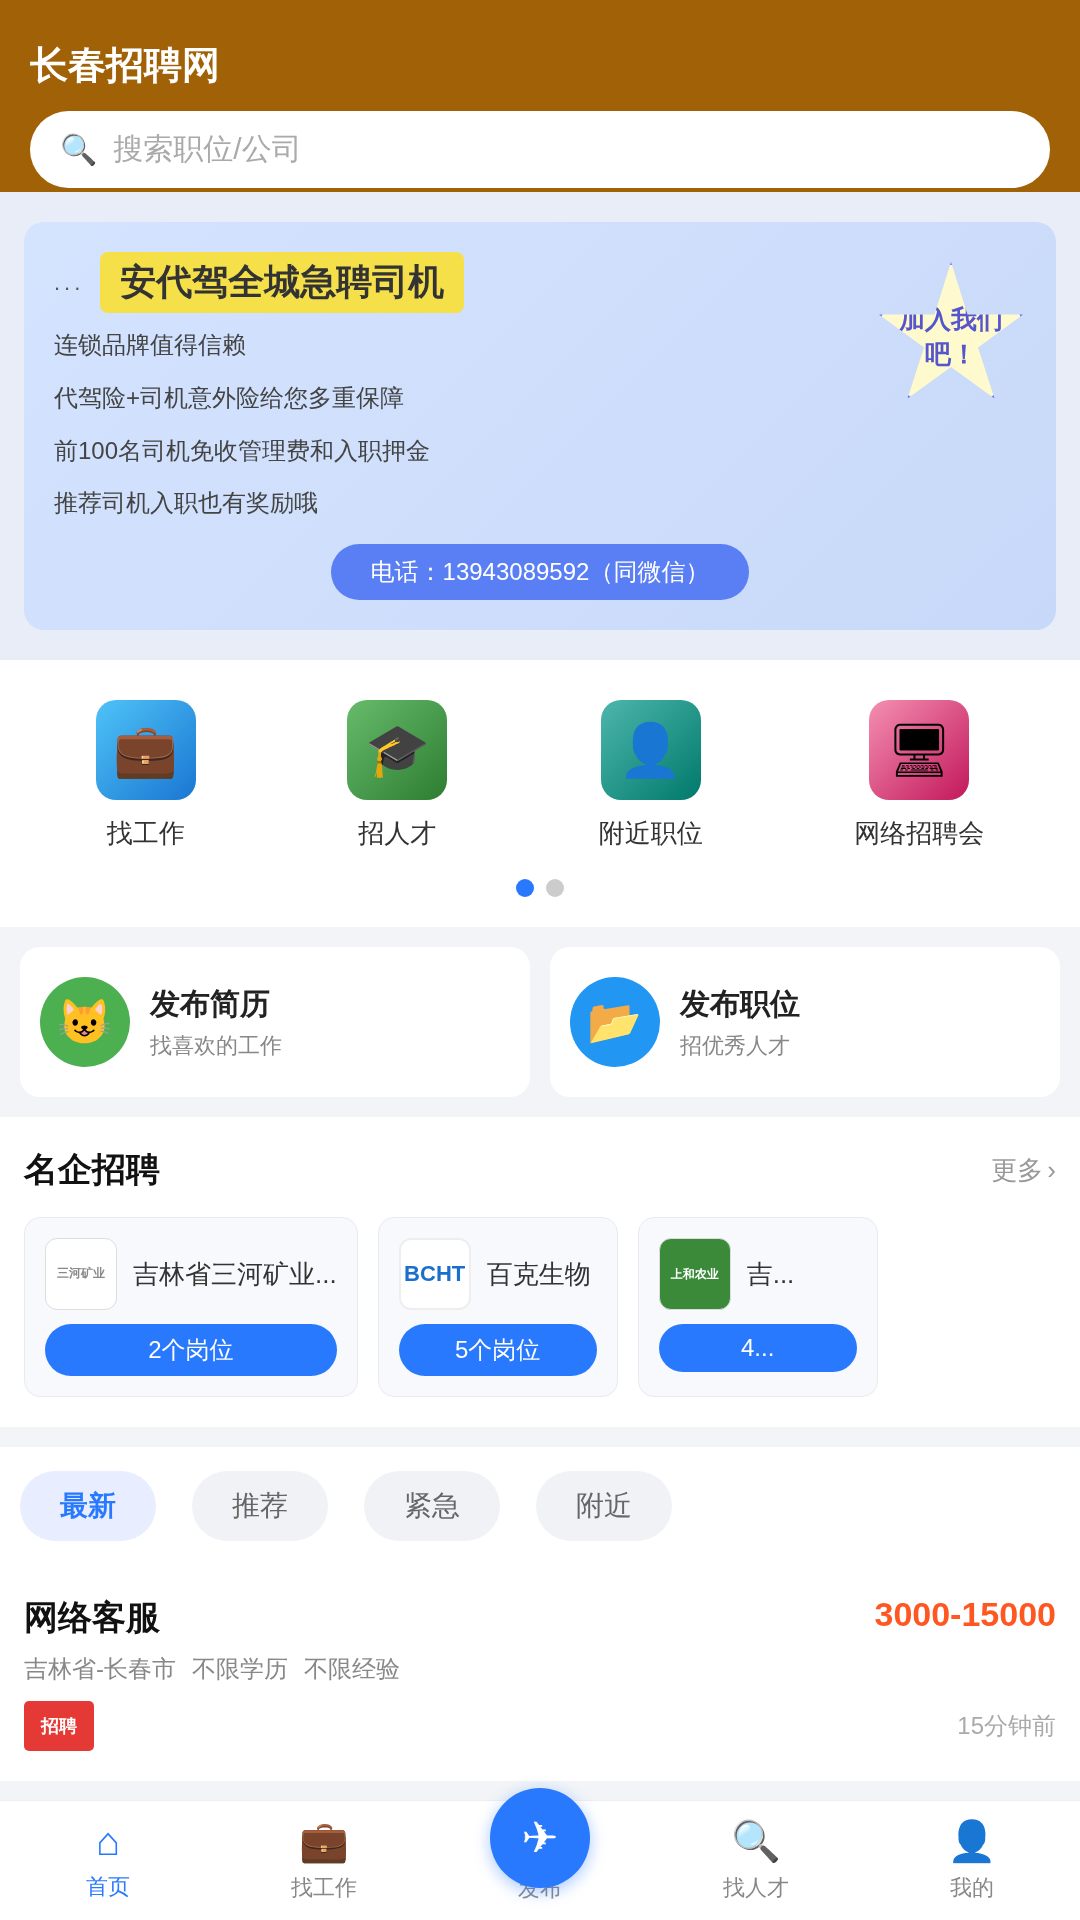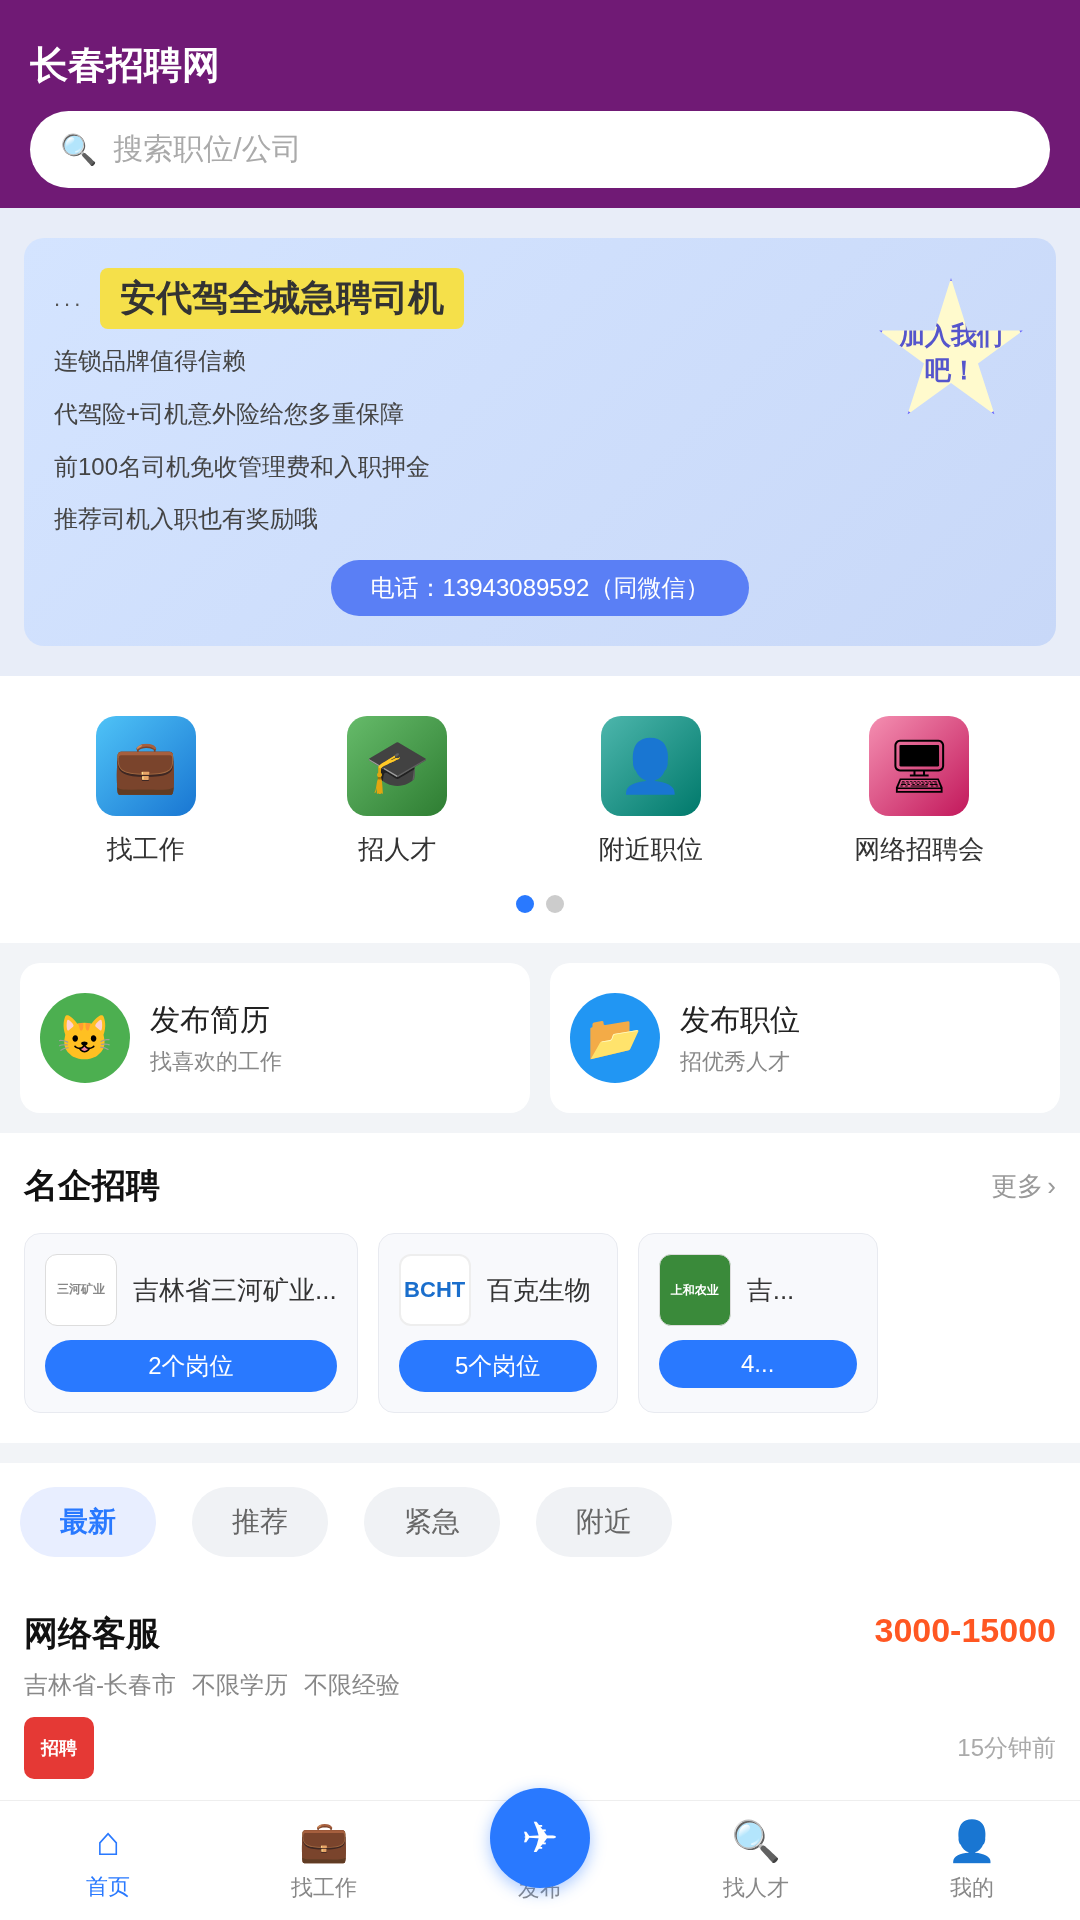--- a/index.html
+++ b/index.html
@@ -8,22 +8,22 @@
       font-family: -apple-system, BlinkMacSystemFont, 'PingFang SC', 'Helvetica Neue', sans-serif;
       background: #f2f4f7;
       width: 1080px;
       min-height: 1920px;
       overflow-x: hidden;
       font-size: 28px;
     }
 
     
     .header {
-      background: #701a75;
-      padding: 40px 30px 20px;
+      background: #a16207;
+      padding: 40px 30px 4px;
     }
     .header-title {
       color: #fff;
       font-size: 38px;
       font-weight: bold;
       margin-bottom: 20px;
     }
     .search-bar {
       background: #fff;
       border-radius: 50px;
@@ -159,21 +159,21 @@
       height: 90px;
       border-radius: 50%;
       display: flex;
       align-items: center;
       justify-content: center;
       font-size: 44px;
       flex-shrink: 0;
     }
     .icon-circle-green { background: #4caf50; }
     .icon-circle-blue { background: #2196f3; }
-    .action-card-text h3 { font-size: 30px; font-weight: normal; color: #222; }
+    .action-card-text h3 { font-size: 30px; font-weight: bold; color: #222; }
     .action-card-text p { font-size: 22px; color: #888; margin-top: 6px; }
 
     
     .section {
       background: #fff;
       margin: 0 0 20px;
       padding: 30px 24px;
     }
     .section-header {
       display: flex;
@@ -279,22 +279,22 @@
     }
     .job-tag { font-size: 24px; color: #888; }
     .job-company-row {
       display: flex;
       align-items: center;
       justify-content: space-between;
     }
     .job-company-info { display: flex; align-items: center; gap: 16px; }
     .company-thumb {
       width: 70px;
-      height: 62px;
-      border-radius: 10px;
+      height: 50px;
+      border-radius: 5px;
       background: #ff5722;
       display: flex;
       align-items: center;
       justify-content: center;
       font-size: 20px;
       color: #fff;
       font-weight: bold;
       overflow: hidden;
     }
     .company-full-name { font-size: 26px; color: #555; }

